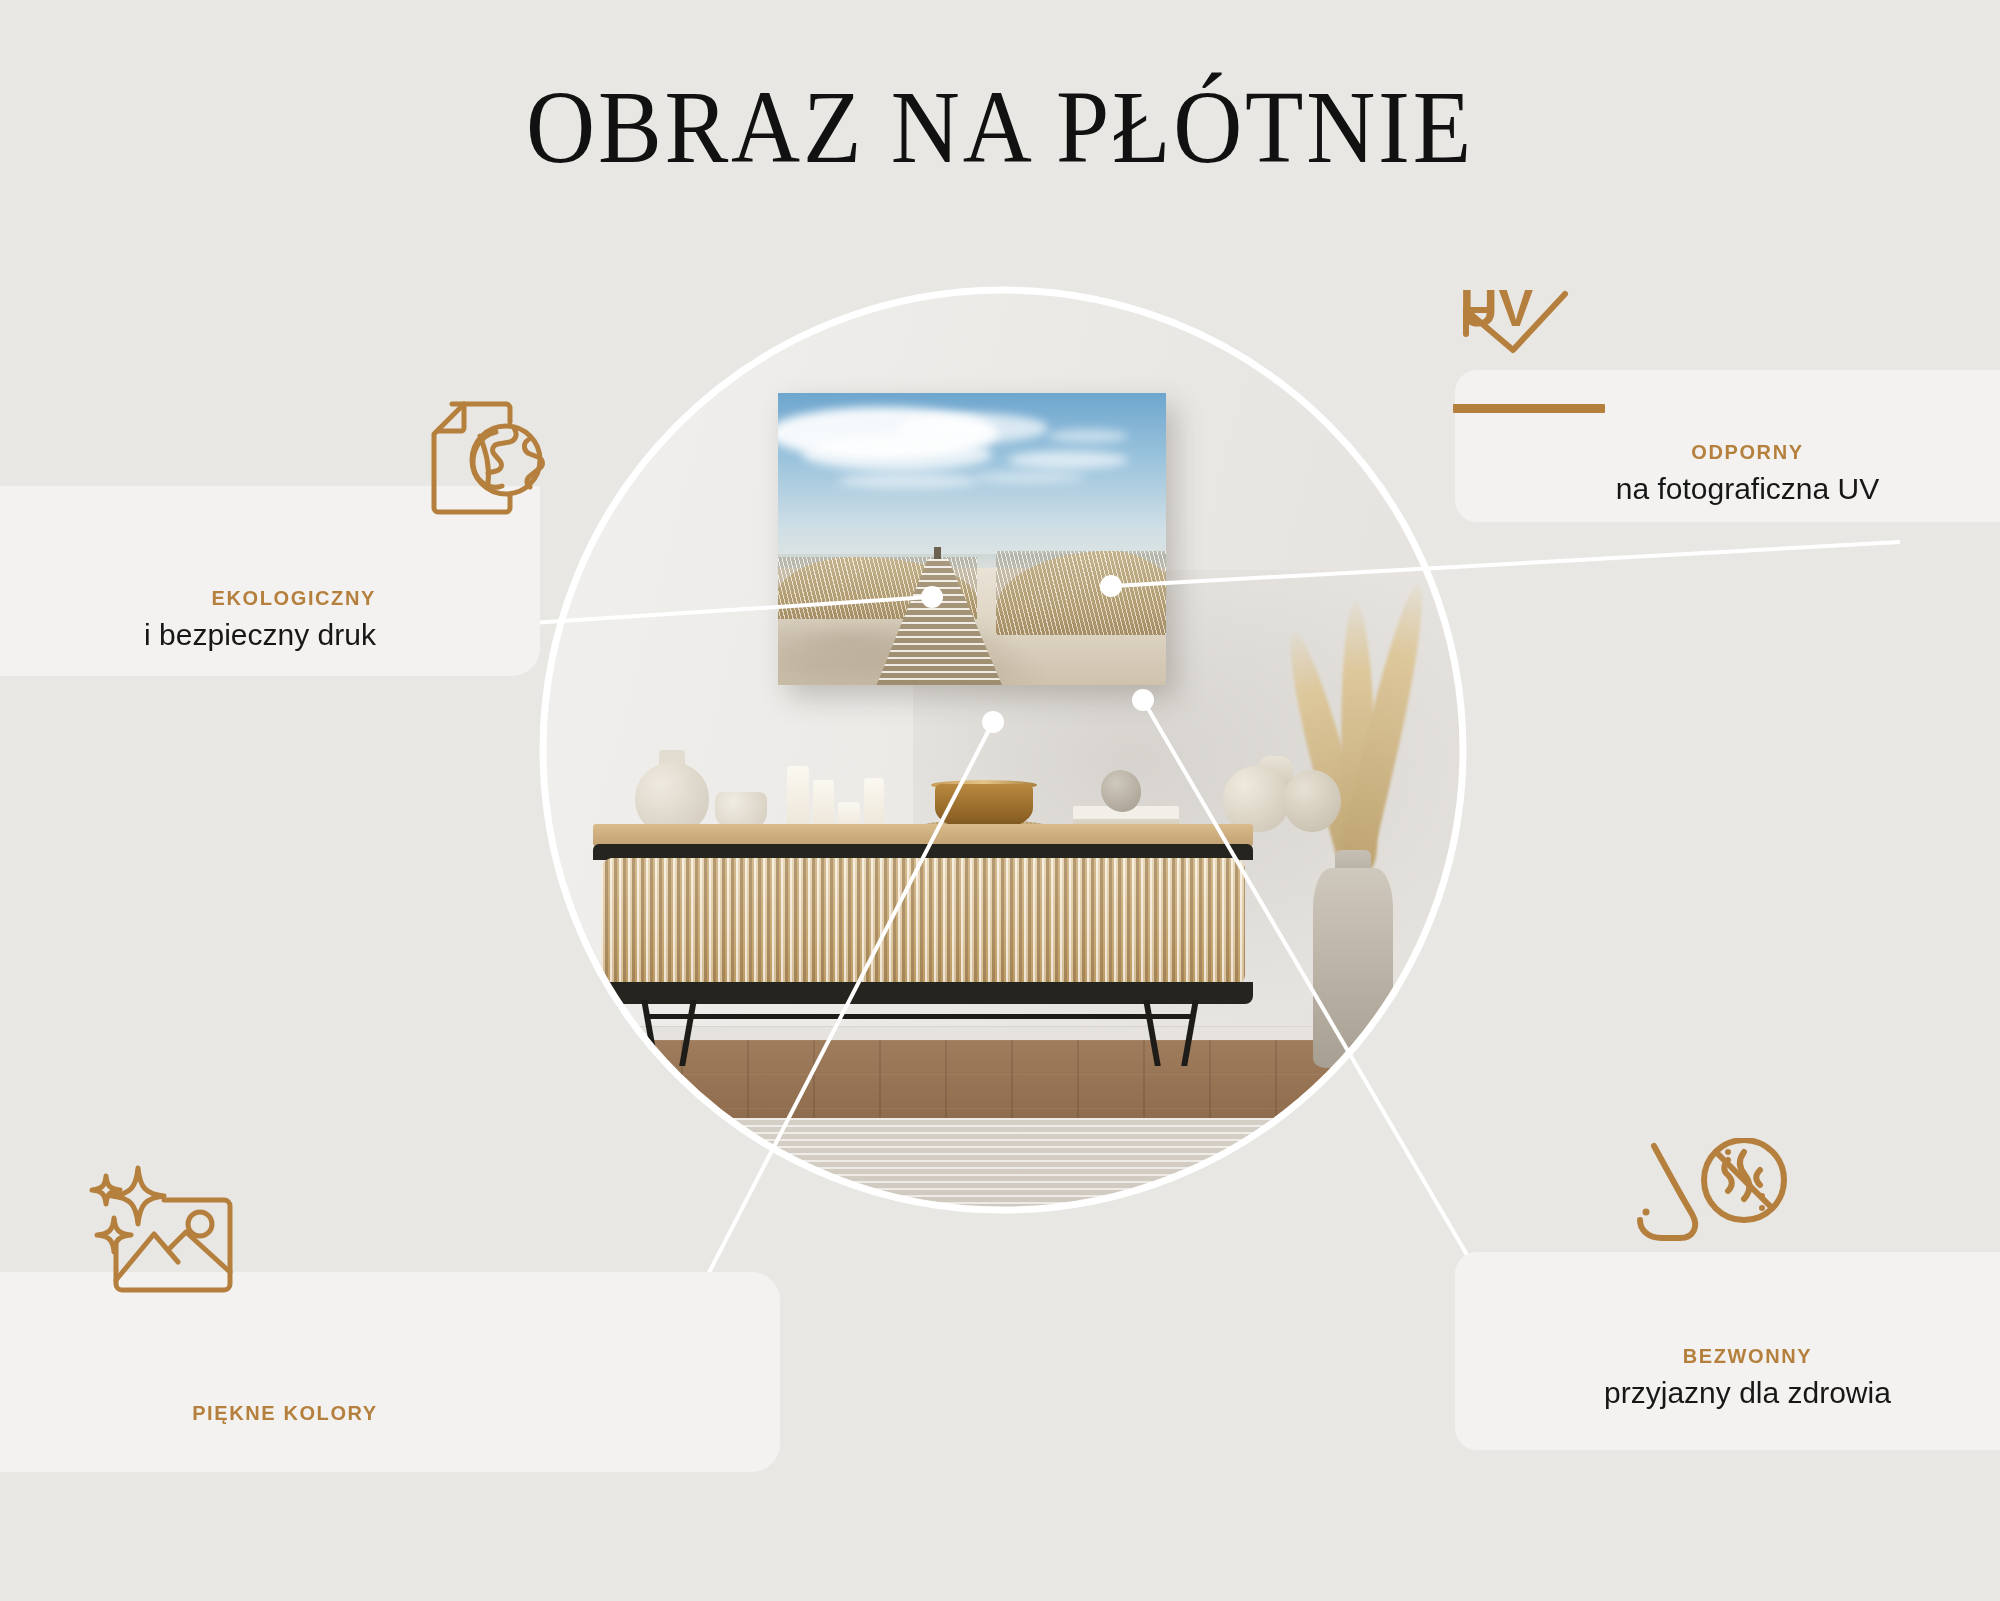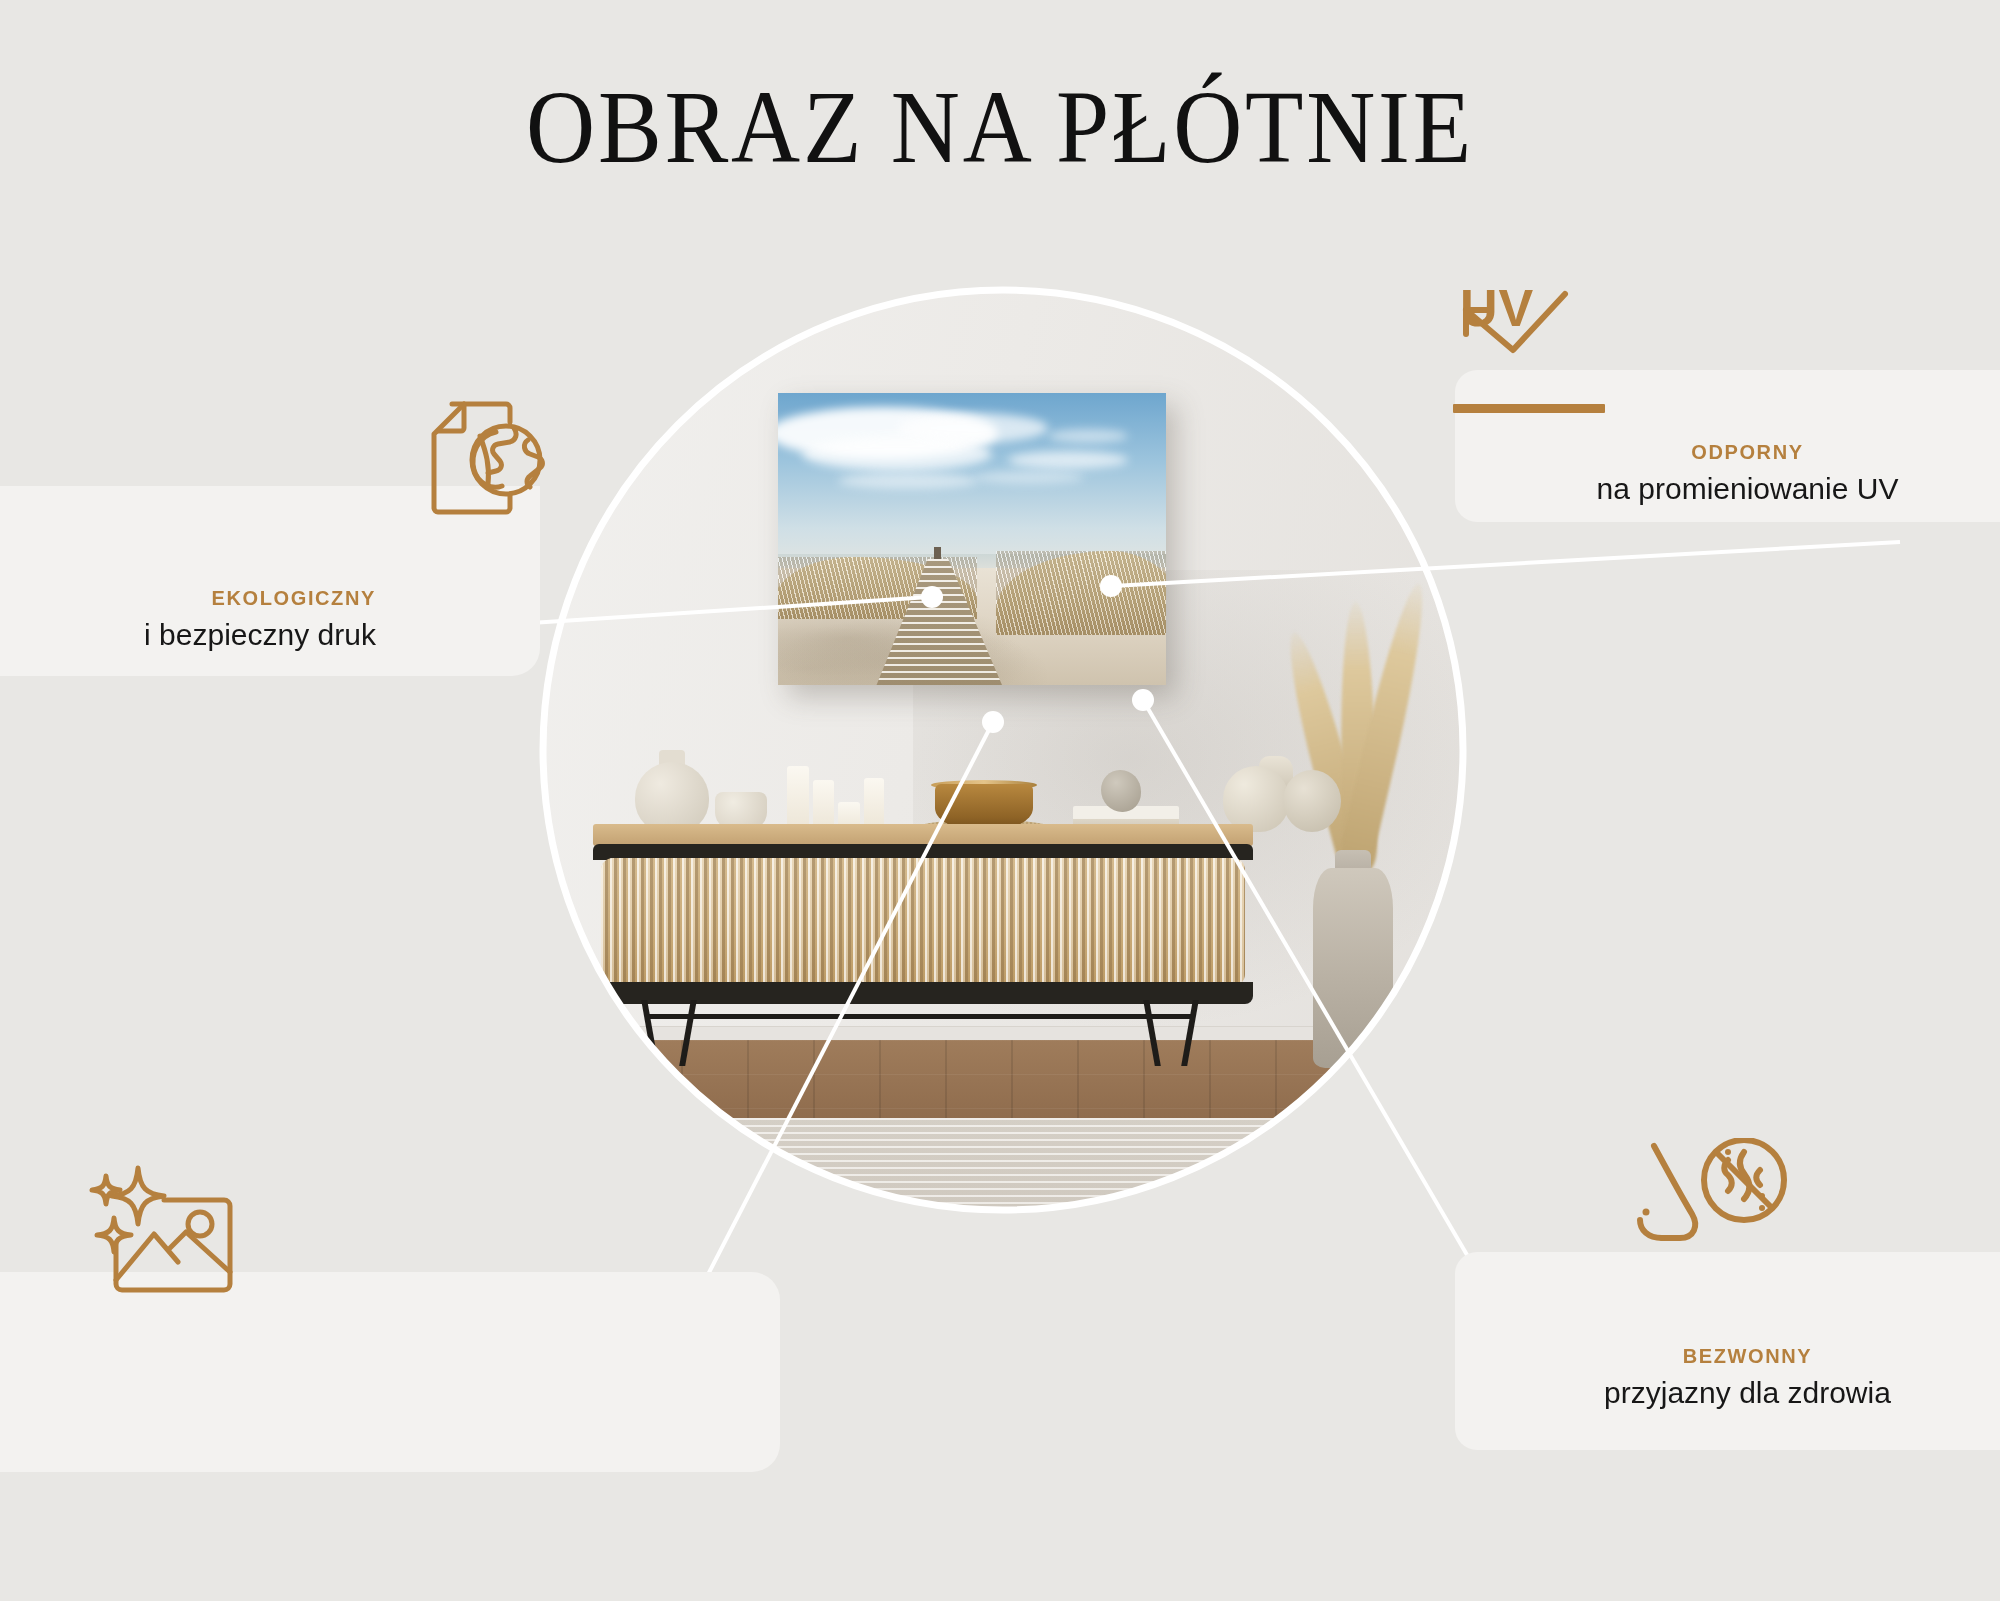--- a/index.html
+++ b/index.html
@@ -428,35 +428,36 @@
       <path d="M78 34 c-18 4 -26 22 -22 38 c4 14 18 20 28 16"></path>
       <path d="M62 38 c6 16 10 30 8 48"></path>
       <path d="M96 30 c4 6 2 12 -4 14 l-12 2 c-5 1 -7 6 -4 10 l6 7 c3 4 1 9 -4 10 l-8 2"></path>
       <path d="M110 42 c-6 4 -4 12 2 14 l8 3 c5 2 6 8 2 11 l-10 8 c-4 3 -4 8 0 11"></path>
     </svg>
   </div>
 
   <div class="panel" id="panel-uv">
     <div class="ptext">
       <div class="ptitle">ODPORNY</div>
-      <div class="psub">na promieniowanie UV</div>
+      <div class="psub">na fotograficzna UV</div>
     </div>
   </div>
   <div class="uv-label">UV</div>
   <div class="icon-wrap" id="icon-uv">
     <svg width="165" height="100" viewBox="0 0 165 100" fill="none" stroke="#b5803e" stroke-width="6" stroke-linecap="round" stroke-linejoin="round">
       <path d="M115 14 L63 70 L16 30"></path>
       <path d="M16 30 H40"></path>
       <path d="M16 30 V54"></path>
     </svg>
   </div>
   <div class="uv-bar"></div>
 
   <div class="panel" id="panel-color">
     <div class="ptext">
+      <div class="ptitle">PIĘKNE KOLORY</div>
     </div>
   </div>
   <div class="icon-wrap" id="icon-color">
     <svg width="168" height="142" viewBox="0 0 168 142" fill="none" stroke="#b5803e" stroke-width="5" stroke-linecap="round" stroke-linejoin="round">
       <path d="M92 38 H152 a6 6 0 0 1 6 6 V122 a6 6 0 0 1 -6 6 H50 a6 6 0 0 1 -6 -6 V82"></path>
       <circle cx="128" cy="62" r="12"></circle>
       <path d="M44 118 L82 72 L106 100 M96 88 L114 70 L158 110"></path>
       <path d="M66 6 C68 26 74 32 92 34 C74 36 68 42 66 62 C64 42 58 36 40 34 C58 32 64 26 66 6 Z"></path>
       <path d="M34 14 C35 24 38 27 48 28 C38 29 35 32 34 42 C33 32 30 29 20 28 C30 27 33 24 34 14 Z"></path>
       <path d="M42 56 C43 68 47 72 59 73 C47 74 43 78 42 90 C41 78 37 74 25 73 C37 72 41 68 42 56 Z"></path>

